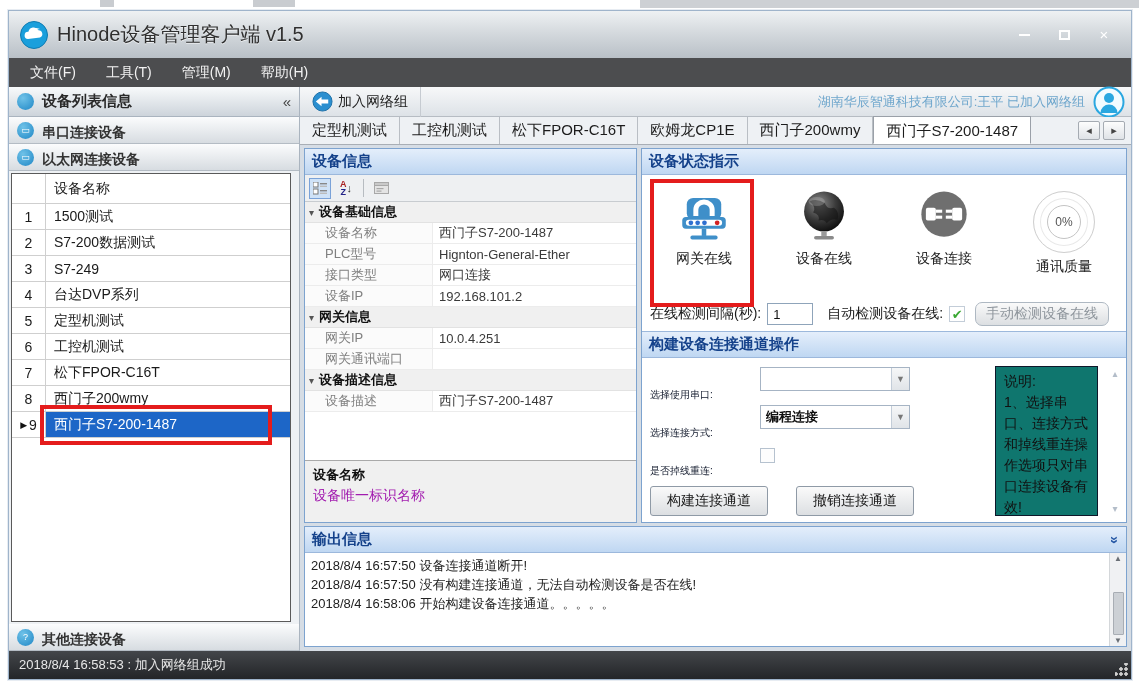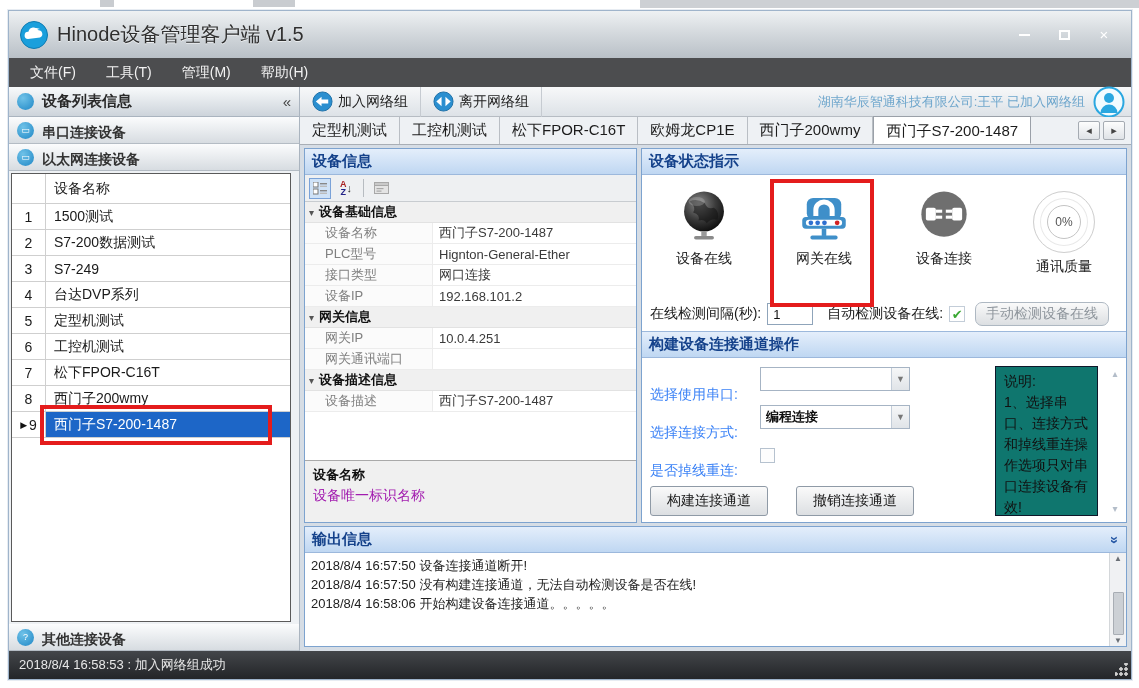--- a/index.html
+++ b/index.html
@@ -115,21 +115,21 @@
                 font-weight:bold; display:flex; align-items:center; justify-content:center; line-height:1; }
   .btn { background:linear-gradient(#fafafa,#dcdfe2); border:1px solid #8f9aa6; border-radius:3px;
          font-size:14px; color:#1a1a1a; display:inline-flex; align-items:center; justify-content:center; }
   .btn.disabled { color:#8e959c; border-color:#aeb8c2; }
   .manual-btn { height:24px; padding:0 10px; margin-left:4px;border-radius:7px; }
 
   .channel { flex:1; display:flex; flex-direction:column; border-top:1px solid #9cb8dc; min-height:0; }
   .ch-body { flex:1; display:flex; padding:8px 4px 6px 8px; gap:10px; min-height:0; }
   .ch-form { width:335px; flex:0 0 335px; display:flex; flex-direction:column; }
   .ch-row { display:flex; align-items:center; height:26px; margin-bottom:12px; }
-  .ch-label { width:110px; flex:0 0 110px; font-size:14px; color:#3b82f6;margin-top:32px; }
+  .ch-label { width:110px; flex:0 0 110px; font-size:10px; color:#0f172a;margin-top:32px; }
   .combo { width:150px; height:24px; border:1px solid #a6b4c4; background:#fff; display:flex; align-items:center; }
   .combo .cval { flex:1; font-size:13px; color:#111; padding-left:5px; white-space:nowrap; overflow:hidden; }
   .combo .carrow { width:18px; height:100%; border-left:1px solid #c3cdd8; background:linear-gradient(#f6f7f8,#e0e4e8);
                    display:flex; align-items:center; justify-content:center; font-size:9px; color:#777; }
   .checkbox { width:15px; height:15px; border:1px solid #b6c2cf; background:#fdfdfd; }
   .ch-buttons { margin-top:auto; display:flex; gap:28px; }
   .ch-btn { width:118px; height:30px; }
   .note-box { flex:1; border:1px solid #0f172a; background:#0f766e; padding:4px 8px; font-size:14px; color:#111;
               line-height:21px; overflow:hidden; max-width:312px; }
   .ch-scrollhints { width:14px; display:flex; flex-direction:column; justify-content:space-between;
@@ -262,28 +262,20 @@
 
     <div class="content">
 
       <div class="toolbar">
         <div class="tbtn">
           <svg width="21" height="21" viewBox="0 0 22 22">
             <circle cx="11" cy="11" r="10" fill="#2b8fd0" stroke="#1b6ea6"></circle>
             <polygon points="4,11 10,6 10,9 17,9 17,13 10,13 10,16" fill="#fff"></polygon>
           </svg>
           <span>加入网络组</span>
-        </div>
-        <div class="tbtn">
-          <svg width="21" height="21" viewBox="0 0 22 22">
-            <circle cx="11" cy="11" r="10" fill="#2b8fd0" stroke="#1b6ea6"></circle>
-            <polygon points="9,6 3.5,11 9,16" fill="#fff"></polygon>
-            <polygon points="13,6 18.5,11 13,16" fill="#fff"></polygon>
-          </svg>
-          <span>离开网络组</span>
         </div>
         <div class="toolspacer"></div>
         <span class="company">湖南华辰智通科技有限公司:王平  已加入网络组</span>
         <svg class="avatar" viewBox="0 0 32 32">
           <circle cx="16" cy="16" r="14.5" fill="#f2fbff" stroke="#2aa7e0" stroke-width="2"></circle>
           <circle cx="16" cy="12" r="5" fill="#2aa7e0"></circle>
           <path d="M7.5 27 a8.5 8.5 0 0 1 17 0 z" fill="#2aa7e0"></path>
         </svg>
       </div>
 
@@ -367,50 +359,50 @@
             <div class="hd">设备唯一标识名称</div>
           </div>
         </div>
 
         <div class="panel status-panel">
           <div class="p-header">设备状态指示</div>
 
           <div class="indicators">
             <div class="indicator">
               <svg width="58" height="58" viewBox="0 0 64 64">
+                <rect x="13" y="12" width="38" height="24" rx="7" fill="#3f8fc9"></rect>
+                <path d="M23 32 v-7 a9 8.5 0 0 1 18 0 v7" fill="none" stroke="#fff" stroke-width="5.5"></path>
+                <rect x="8" y="33" width="48" height="13" rx="4" fill="#3f8fc9"></rect>
+                <rect x="12" y="36.2" width="40" height="6.6" rx="3.3" fill="#fff"></rect>
+                <circle cx="17.5" cy="39.5" r="2.6" fill="#2f6fd0"></circle>
+                <circle cx="25" cy="39.5" r="2.6" fill="#2f6fd0"></circle>
+                <circle cx="32.5" cy="39.5" r="2.6" fill="#2f6fd0"></circle>
+                <circle cx="46.5" cy="39.5" r="2.6" fill="#d42222"></circle>
+                <rect x="29.5" y="46" width="5" height="8" fill="#3f8fc9"></rect>
+                <rect x="17" y="53.5" width="30" height="4.5" rx="2" fill="#3f8fc9"></rect>
+              </svg>
+              <span class="ind-label">网关在线</span>
+              <div class="redbox" style="left:6px; right:10px; top:-2px; bottom:-10px;"></div>
+            </div>
+            <div class="indicator">
+              <svg width="58" height="58" viewBox="0 0 64 64">
                 <defs>
                   <radialGradient id="gg" cx="38%" cy="30%" r="75%">
                     <stop offset="0%" stop-color="#8a8a8a"></stop>
                       <stop offset="55%" stop-color="#3a3a3a"></stop>
                       <stop offset="100%" stop-color="#0c0c0c"></stop>
                   </radialGradient>
                 </defs>
                 <circle cx="32" cy="27" r="22" fill="url(#gg)"></circle>
                 <path d="M16 16 q8 6 4 12 q8 2 6 9 q6 -2 9 3 q5 -6 12 -4 q2 -9 -4 -13 q-8 2 -10 -5 q-9 -6 -17 -2 z" fill="#101010" opacity="0.55"></path>
                 <ellipse cx="24" cy="16" rx="9" ry="5" fill="#cfcfcf" opacity="0.25"></ellipse>
                 <rect x="29" y="49" width="6" height="5" fill="#9a9a9a"></rect>
                 <rect x="21" y="54" width="22" height="4" rx="2" fill="#8a8a8a"></rect>
               </svg>
               <span class="ind-label">设备在线</span>
-            </div>
-            <div class="indicator">
-              <svg width="58" height="58" viewBox="0 0 64 64">
-                <rect x="13" y="12" width="38" height="24" rx="7" fill="#3f8fc9"></rect>
-                <path d="M23 32 v-7 a9 8.5 0 0 1 18 0 v7" fill="none" stroke="#fff" stroke-width="5.5"></path>
-                <rect x="8" y="33" width="48" height="13" rx="4" fill="#3f8fc9"></rect>
-                <rect x="12" y="36.2" width="40" height="6.6" rx="3.3" fill="#fff"></rect>
-                <circle cx="17.5" cy="39.5" r="2.6" fill="#2f6fd0"></circle>
-                <circle cx="25" cy="39.5" r="2.6" fill="#2f6fd0"></circle>
-                <circle cx="32.5" cy="39.5" r="2.6" fill="#2f6fd0"></circle>
-                <circle cx="46.5" cy="39.5" r="2.6" fill="#d42222"></circle>
-                <rect x="29.5" y="46" width="5" height="8" fill="#3f8fc9"></rect>
-                <rect x="17" y="53.5" width="30" height="4.5" rx="2" fill="#3f8fc9"></rect>
-              </svg>
-              <span class="ind-label">网关在线</span>
-              <div class="redbox" style="left:6px; right:10px; top:-2px; bottom:-10px;"></div>
             </div>
             <div class="indicator">
               <svg width="58" height="58" viewBox="0 0 64 64">
                 <circle cx="32" cy="30" r="25" fill="#6f6f6f"></circle>
                 <rect x="12" y="23" width="11" height="14" rx="2" fill="#fff"></rect>
                 <rect x="23" y="25" width="7" height="3.4" fill="#fff"></rect>
                 <rect x="23" y="31.6" width="7" height="3.4" fill="#fff"></rect>
                 <rect x="41" y="23" width="11" height="14" rx="2" fill="#fff"></rect>
                 <rect x="34" y="25" width="7" height="3.4" fill="#fff"></rect>
                 <rect x="34" y="31.6" width="7" height="3.4" fill="#fff"></rect>

